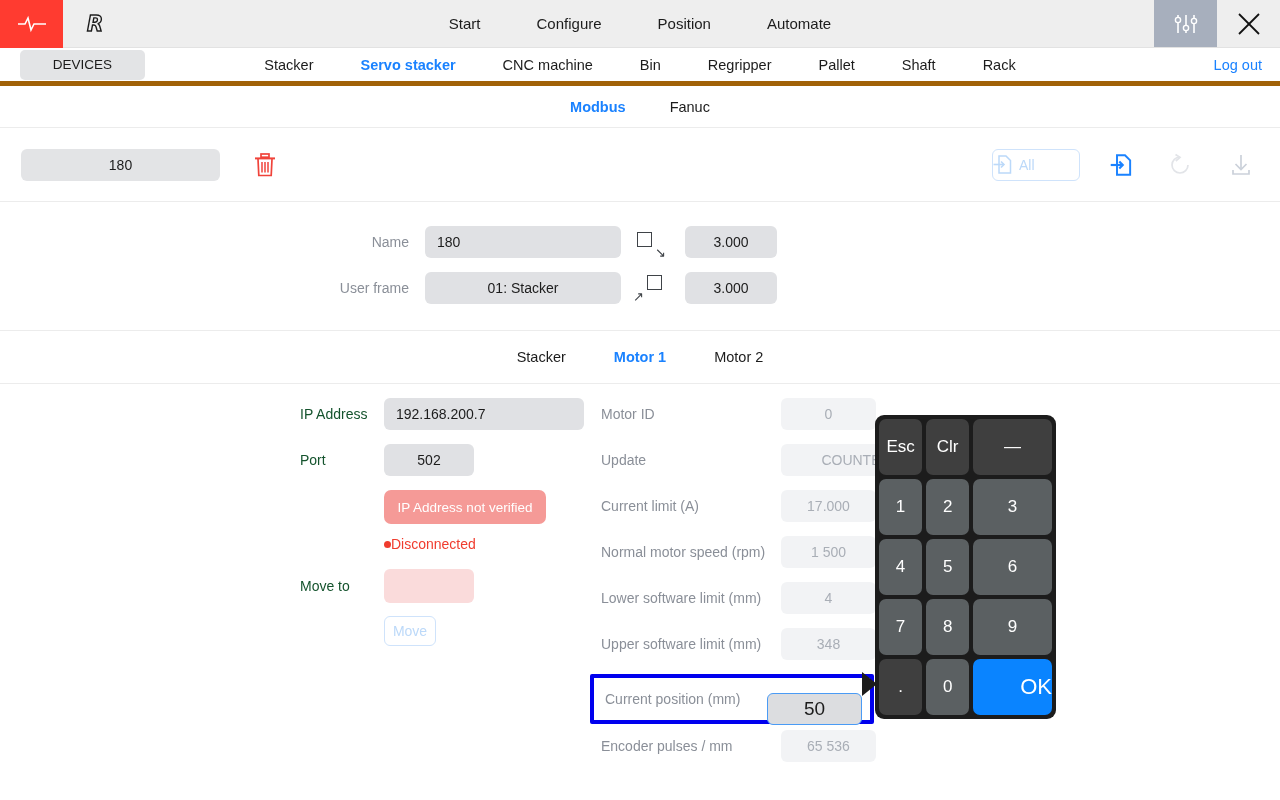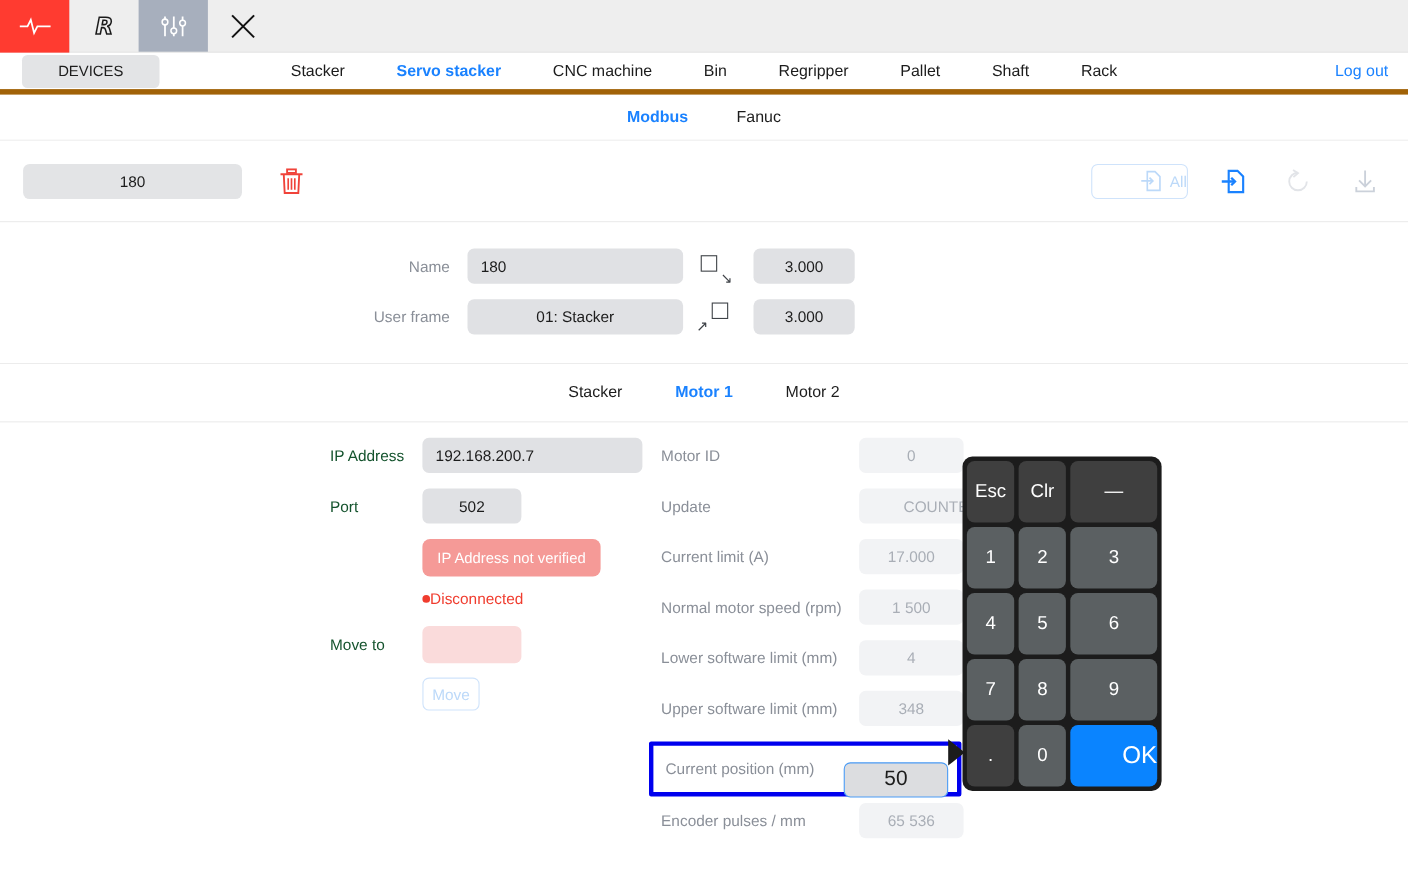--- a/index.html
+++ b/index.html
@@ -145,21 +145,21 @@
     cursor: pointer;
   }
   .tb-right {
     position: absolute; right: 20px;
     display: flex; align-items: center; gap: 22px;
   }
   .btn-all {
     width: 88px; height: 32px;
     border: 1px solid #cfe3fb;
     border-radius: 6px;
-    display: flex; align-items: center; justify-content: flex-end; gap: 7px;
+    display: flex; align-items: center; justify-content: flex-start; gap: 7px;
     color: #bcd9f9;
     font-size: 14px;
     cursor: default;
   }
   .tb-icon {
     width: 38px; height: 38px;
     display: flex; align-items: center; justify-content: center;
     cursor: pointer;
   }
 
@@ -392,20 +392,26 @@
 <div class="topbar">
   <div class="logo-red">
     <svg width="30" height="18" viewBox="0 0 30 18">
       <polyline points="1,9 8,9 11,3 14,15 17,9 29,9" fill="none" stroke="#fff" stroke-width="1.6"></polyline>
     </svg>
   </div>
   <div class="logo-r">
     <span class="logo-r-glyph">R</span>
   </div>
 
+  <div class="topnav">
+    <div class="topnav-item">Start</div>
+    <div class="topnav-item">Configure</div>
+    <div class="topnav-item">Position</div>
+    <div class="topnav-item">Automate</div>
+  </div>
 
   <div class="top-right">
     <div class="icon-btn-sliders">
       <svg width="26" height="22" viewBox="0 0 26 22">
         <line x1="5" y1="2" x2="5" y2="20" stroke="#fff" stroke-width="1.6"></line>
         <line x1="13" y1="2" x2="13" y2="20" stroke="#fff" stroke-width="1.6"></line>
         <line x1="21" y1="2" x2="21" y2="20" stroke="#fff" stroke-width="1.6"></line>
         <circle cx="5" cy="7" r="2.6" fill="#a7afbd" stroke="#fff" stroke-width="1.4"></circle>
         <circle cx="13" cy="15" r="2.6" fill="#a7afbd" stroke="#fff" stroke-width="1.4"></circle>
         <circle cx="21" cy="8" r="2.6" fill="#a7afbd" stroke="#fff" stroke-width="1.4"></circle>

